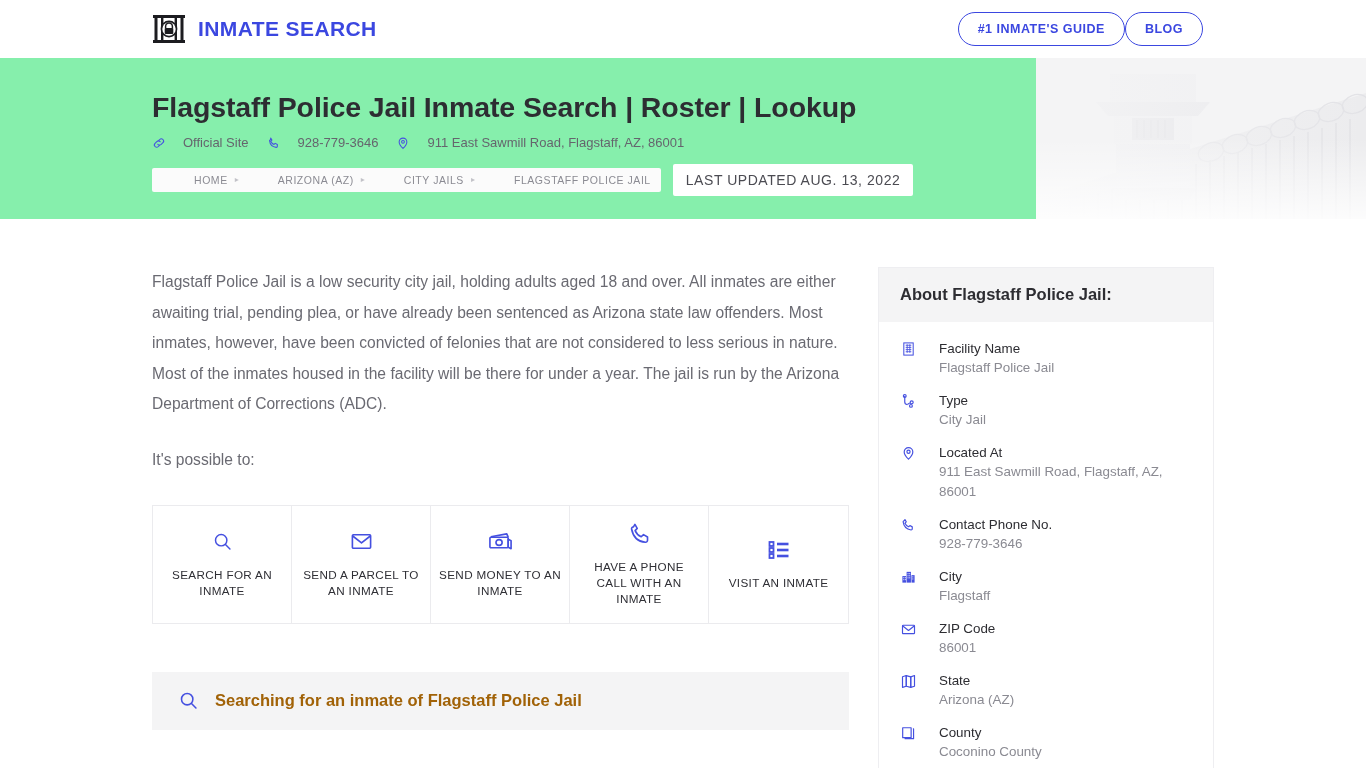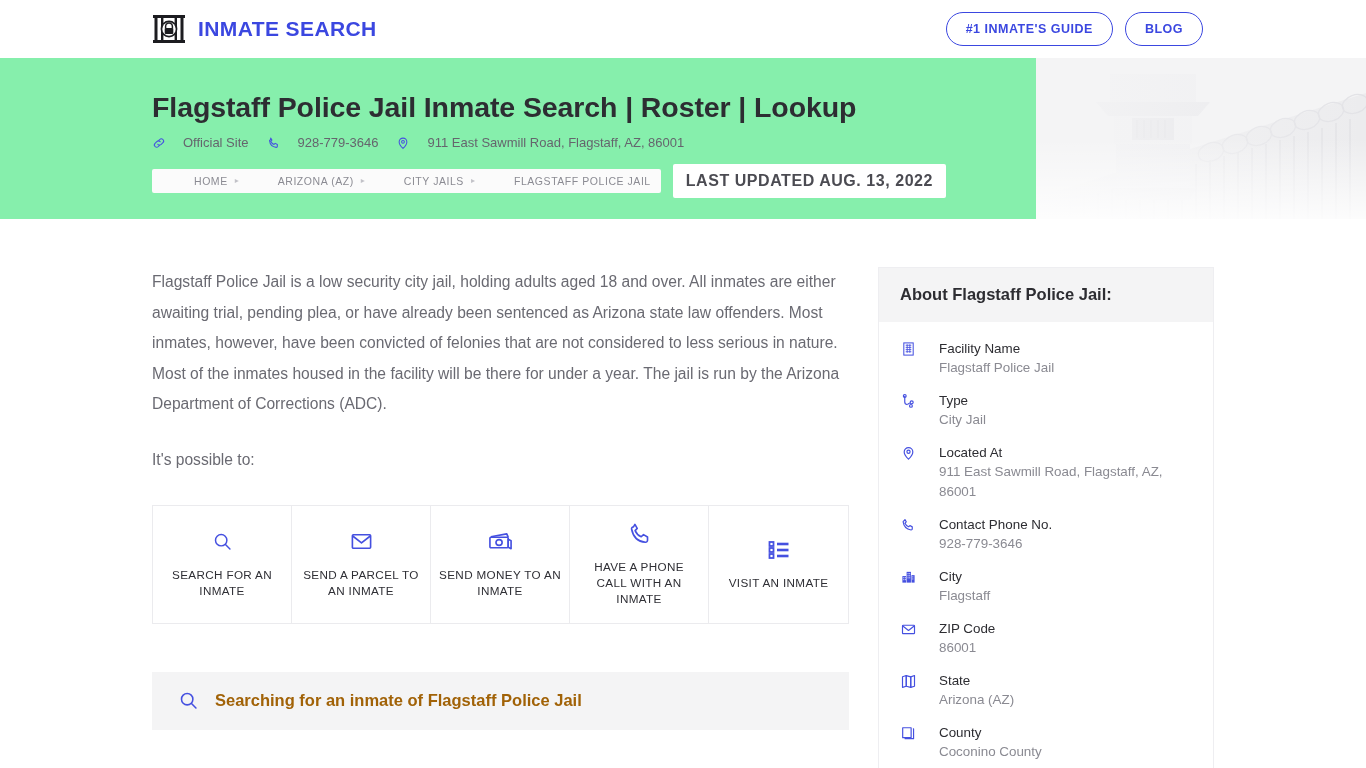--- a/index.html
+++ b/index.html
@@ -22,21 +22,21 @@
     z-index: 5;
   }
   .brand { display: flex; align-items: center; gap: 12px; }
   .brand-logo { width: 34px; height: 32px; display: block; }
   .brand-name {
     font-size: 21px;
     font-weight: 700;
     letter-spacing: 0.4px;
     color: #3b47e0;
   }
-  .nav-right { margin-left: auto; display: flex; align-items: center; gap: 12px; }
+  .nav-right { margin-left: auto; display: flex; align-items: center; }
   .pill {
     border: 1.4px solid #3b47e0;
     color: #3b47e0;
     border-radius: 30px;
     font-size: 12.5px;
     font-weight: 700;
     letter-spacing: 0.5px;
     padding: 9px 19px;
     background: transparent;
     cursor: pointer;
@@ -109,22 +109,22 @@
   }
   .crumb-sep {
     color: #c2c2c8;
     font-size: 8px;
     margin: 0 7px;
     line-height: 1;
   }
   .updated-badge {
     background: #ffffff;
     color: #4b4b52;
-    font-size: 16px;
-    font-weight: 700;
+    font-size: 14px;
+    font-weight: 400;
     letter-spacing: 0.55px;
     padding: 8px 13px;
     margin-left: 12px;
     white-space: nowrap;
     border-radius: 2px;
     text-align: right;
   }
 
   
   .wrap {

